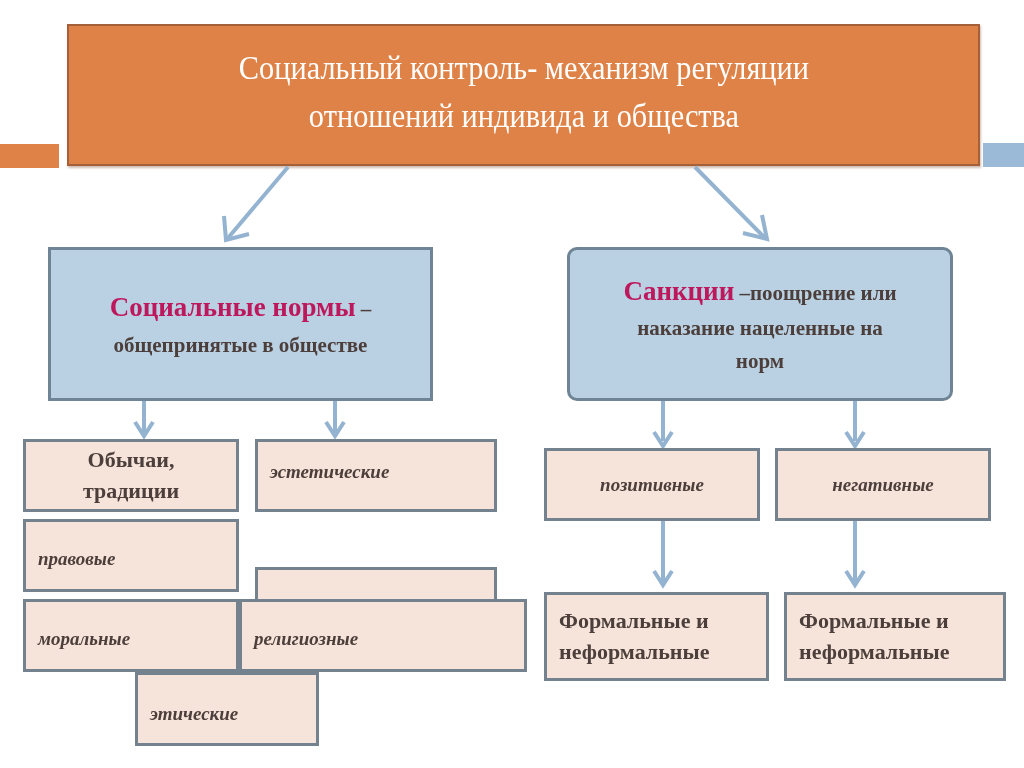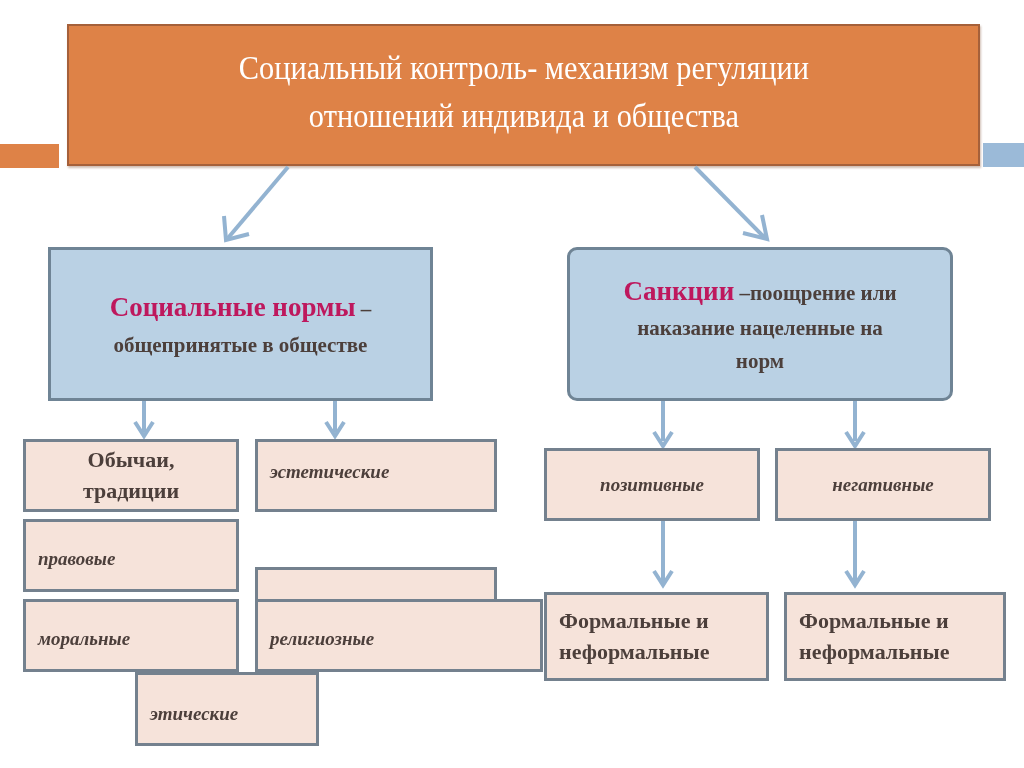--- a/index.html
+++ b/index.html
@@ -163,21 +163,21 @@
 <div class="peach-box big left" style="left:23px; top:599px; width:216px; height:73px;">
   <span style="padding-top:6px;">моральные</span>
 </div>
 
 <div class="peach-box big left" style="left:255px; top:439px; width:242px; height:73px;">
   <span style="margin-top:-8px;">эстетические</span>
 </div>
 <div class="peach-box big left" style="left:255px; top:519px; width:242px; height:73px;margin-top:48px;">
   <span style="padding-top:6px;">политические</span>
 </div>
-<div class="peach-box big left" style="left:255px; top:599px; width:288px; height:73px;align-items:center;">
+<div class="peach-box big left" style="left:239px; top:599px; width:288px; height:73px;align-items:center;">
   <span style="padding-top:6px;">религиозные</span>
 </div>
 
 <div class="peach-box big left" style="left:135px; top:672px; width:184px; height:74px;">
   <span style="padding-top:10px;">этические</span>
 </div>
 
 <div class="peach-box big center" style="left:544px; top:448px; width:216px; height:73px;">
   <span>позитивные</span>
 </div>

